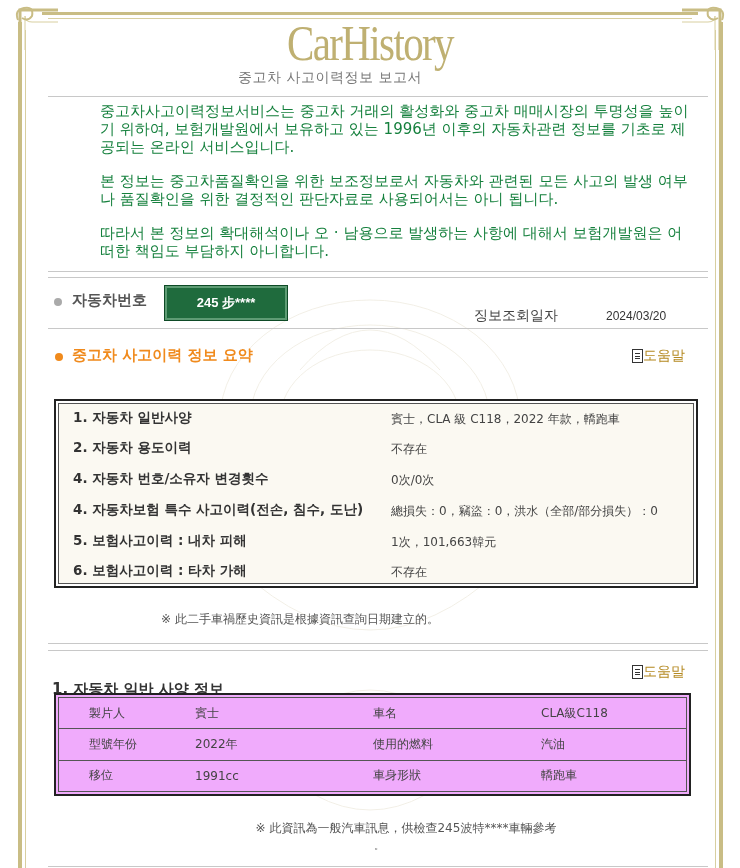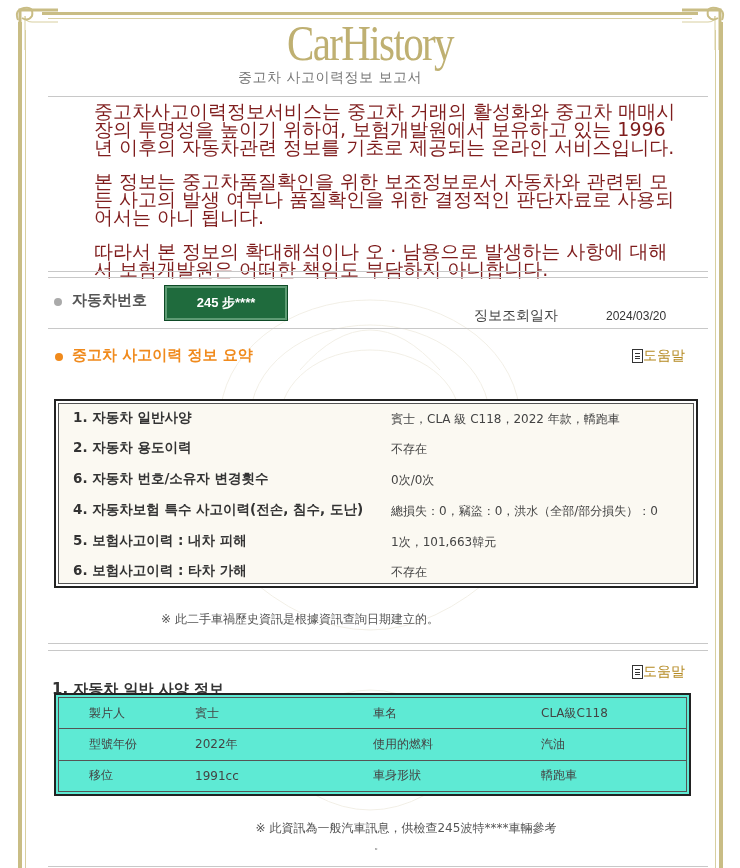--- a/index.html
+++ b/index.html
@@ -29,22 +29,22 @@
     color:#bfb072; letter-spacing:-2px; transform:scaleX(0.82); transform-origin:center;
   }
   .subtitle {
     position:absolute; left:0; width:660px; top:69px; text-align:center;
     font-size:14px; color:#777; letter-spacing:0.5px;
   }
   .rule { position:absolute; height:1px; background:#c8c8c8; }
 
   
   .intro {
-    position:absolute; left:94px; width:590px; top:102px;
-    font-size:19px; line-height:18px; color:#7f1d1d;
+    position:absolute; left:100px; width:590px; top:102px;
+    font-size:15px; line-height:18px; color:#15803d;
   }
   .intro p { margin:0 0 16px 0; }
 
   
   .bullet-gray { position:absolute; left:54px; top:298px; width:8px; height:8px; border-radius:50%; background:#aaa; }
   .veh-label { position:absolute; left:72px; top:291px; font-size:15px; font-weight:bold; color:#555; }
   .plate {
     position:absolute; left:164px; top:285px; width:122px; height:34px;
     background:#1f6b3d; border:1px solid #0e4a26; box-shadow:inset 0 0 0 2px #5e9c74;
     color:#fff; font-weight:bold; font-size:13px; text-align:center; line-height:34px;
@@ -77,21 +77,21 @@
   .sum-label { position:absolute; left:14px; font-size:13.5px; font-weight:bold; color:#333; }
   .sum-value { position:absolute; left:332px; font-size:12px; color:#444; top:2px; }
 
   .note1 { position:absolute; left:0; width:600px; top:611px; text-align:center; font-size:12px; color:#555; }
 
   .sec2-title { position:absolute; left:52px; top:660px; font-size:15px; font-weight:bold; color:#333;margin-top:20px; }
 
   
   .spec {
     position:absolute; left:54px; top:693px; width:637px; height:103px;
-    border:2px solid #222; box-sizing:border-box; padding:2px; background:#5eead4;
+    border:2px solid #222; box-sizing:border-box; padding:2px; background:#f0abfc;
   }
   .spec table { width:100%; height:100%; border-collapse:collapse; border:1px solid #555; }
   .spec td { font-size:12px; color:#444; border-bottom:1px solid #555; padding:0; height:24px; }
   .spec tr:last-child td { border-bottom:none; }
   .spec td.c1 { padding-left:30px; width:106px; }
   .spec td.c2 { width:178px; }
   .spec td.c3 { width:168px; }
 
   .note2 { position:absolute; left:0; width:740px; top:820px; text-align:center; font-size:12px; color:#555;margin-left:36px; }
   .note2-dot { position:absolute; left:374px; top:839px; font-size:10px; color:#555; }
@@ -158,21 +158,21 @@
   <div class="summary-inner" style="position:relative;">
     <div class="sum-row" style="top:5px;">
       <span class="sum-label">1. 자동차 일반사양</span>
       <span class="sum-value">賓士，CLA 級 C118，2022 年款，轎跑車</span>
     </div>
     <div class="sum-row" style="top:35px;">
       <span class="sum-label">2. 자동차 용도이력</span>
       <span class="sum-value">不存在</span>
     </div>
     <div class="sum-row" style="top:66px;">
-      <span class="sum-label">6. 자동차 번호/소유자 변경횟수</span>
+      <span class="sum-label">4. 자동차 번호/소유자 변경횟수</span>
       <span class="sum-value">0次/0次</span>
     </div>
     <div class="sum-row" style="top:97px;">
       <span class="sum-label">4. 자동차보험 특수 사고이력(전손, 침수, 도난)</span>
       <span class="sum-value">總損失：0，竊盜：0，洪水（全部/部分損失）：0</span>
     </div>
     <div class="sum-row" style="top:128px;">
       <span class="sum-label">5. 보험사고이력 : 내차 피해</span>
       <span class="sum-value">1次，101,663韓元</span>
     </div>

